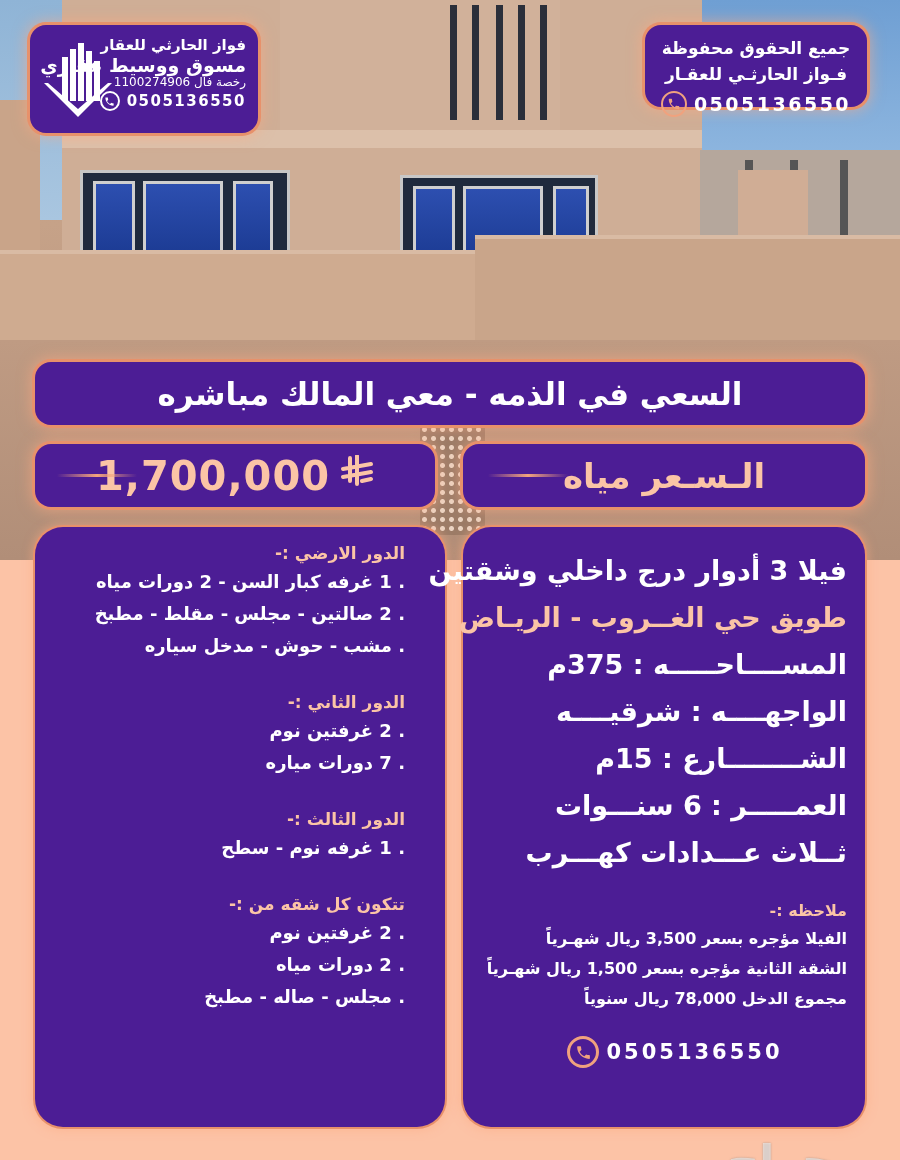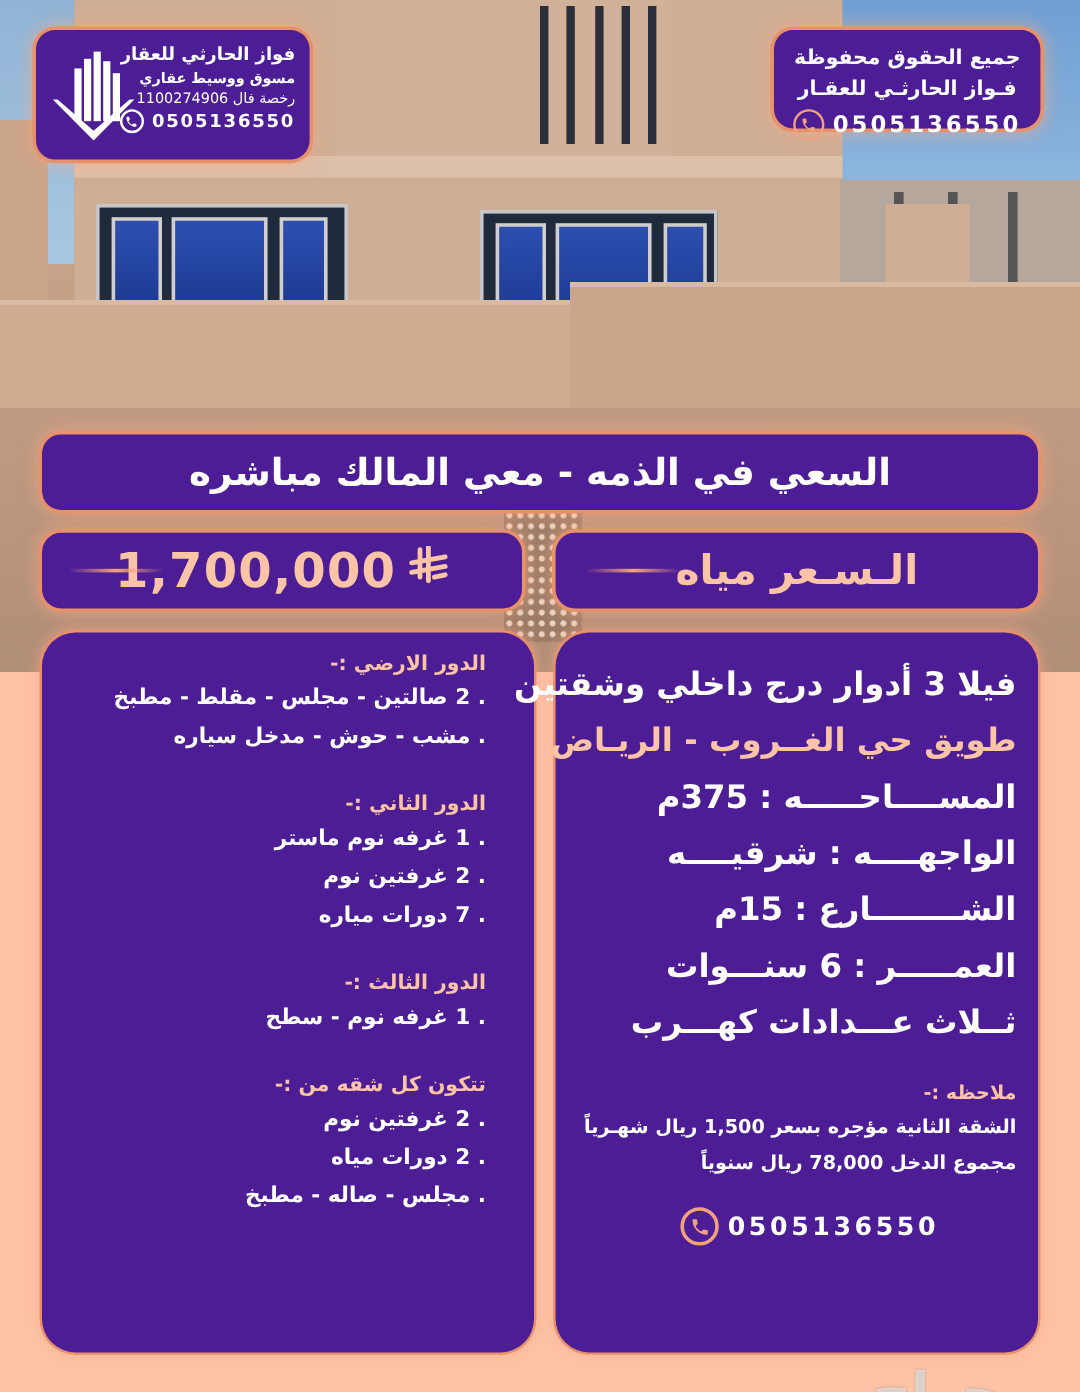--- a/index.html
+++ b/index.html
@@ -43,21 +43,21 @@
     box-shadow: 0 0 0 3px #e7916b, 0 0 14px 4px rgba(255,170,130,.55);
     color: #fff;
   }
   .box.soft { box-shadow: 0 0 0 2px #e7916b, 0 0 10px 3px rgba(255,170,130,.5); }
 
   
   .card-logo { left: 30px; top: 25px; width: 228px; height: 108px; }
   .logo-mark { position:absolute; left:12px; top:14px; width:72px; height:82px; }
   .logo-text { position:absolute; right:12px; top:10px; text-align:right; }
   .logo-text .l1 { font-size:15px; font-weight:bold; line-height:21px; }
-  .logo-text .l2 { font-size:12px; font-weight:bold; line-height:18px; }
+  .logo-text .l2 { font-size:19px; font-weight:bold; line-height:18px;text-align:center; }
   .logo-text .l3 { font-size:12px; line-height:17px; }
   .phone-row { display:flex; align-items:center; gap:7px; direction:ltr; justify-content:flex-end; }
   .phone-row .num { font-weight:bold; letter-spacing:1.5px; }
   .phone-ic { display:inline-flex; align-items:center; justify-content:center; border-radius:50%; }
 
   
   .card-rights { left: 645px; top: 25px; width: 222px; height: 82px; text-align:center; }
   .card-rights .r1 { margin-top:10px; font-size:17px; font-weight:bold; line-height:26px; }
   .card-rights .r2 { font-size:17px; font-weight:bold; line-height:26px; letter-spacing:1px; }
 
@@ -188,26 +188,26 @@
 </div>
 
 <div class="box price-label">
   <span class="label-text">الـسـعر مياه</span>
   <div class="glow-line" style="left:25px"></div>
 </div>
 
 <div class="box soft floors">
   <div class="floor-section">
     <div class="floor-title">الدور الارضي :-</div>
+    <div class="floor-item">. 1 غرفه كبار السن - 2 دورات مياه</div>
     <div class="floor-item">. 2 صالتين - مجلس - مقلط - مطبخ</div>
     <div class="floor-item">. مشب - حوش - مدخل سياره</div>
   </div>
   <div class="floor-section">
     <div class="floor-title">الدور الثاني :-</div>
-    <div class="floor-item">. 1 غرفه نوم ماستر</div>
     <div class="floor-item">. 2 غرفتين نوم</div>
     <div class="floor-item">. 7 دورات مياره</div>
   </div>
   <div class="floor-section">
     <div class="floor-title">الدور الثالث :-</div>
     <div class="floor-item">. 1 غرفه نوم - سطح</div>
   </div>
   <div class="floor-section">
     <div class="floor-title">تتكون كل شقه من :-</div>
     <div class="floor-item">. 2 غرفتين نوم</div>
@@ -219,20 +219,21 @@
 <div class="box soft details">
   <div class="det-line">فيلا 3 أدوار درج داخلي وشقتين</div>
   <div class="det-line accent">طويق حي الغــروب - الريـاض</div>
   <div class="det-line">المســــاحـــــه : 375م</div>
   <div class="det-line">الواجهــــه : شرقيــــه</div>
   <div class="det-line">الشــــــــارع : 15م</div>
   <div class="det-line">العمـــــر : 6 سنـــوات</div>
   <div class="det-line">ثــلاث عـــدادات كهـــرب</div>
 
   <div class="note-title">ملاحظه :-</div>
+  <div class="note-line">الفيلا مؤجره بسعر 3,500 ريال شهـرياً</div>
   <div class="note-line">الشقة الثانية مؤجره بسعر 1,500 ريال شهـرياً</div>
   <div class="note-line">مجموع الدخل 78,000 ريال سنوياً</div>
 
   <div class="phone-row">
     <span class="phone-ic" style="width:32px;height:32px;border:3px solid #f0a27e;">
       <svg width="17" height="17" viewBox="0 0 24 24">
           <path d="M6.6 10.8c1.4 2.8 3.8 5.1 6.6 6.6l2.2-2.2c.3-.3.7-.4 1-.2 1.1.4 2.3.6 3.6.6.6 0 1 .4 1 1V20c0 .6-.4 1-1 1C10.6 21 3 13.4 3 4c0-.6.4-1 1-1h3.5c.6 0 1 .4 1 1 0 1.3.2 2.5.6 3.6.1.3 0 .7-.2 1L6.6 10.8z" fill="#f0a27e"></path>
         </svg>
     </span>
     <span class="num">0505136550</span>

